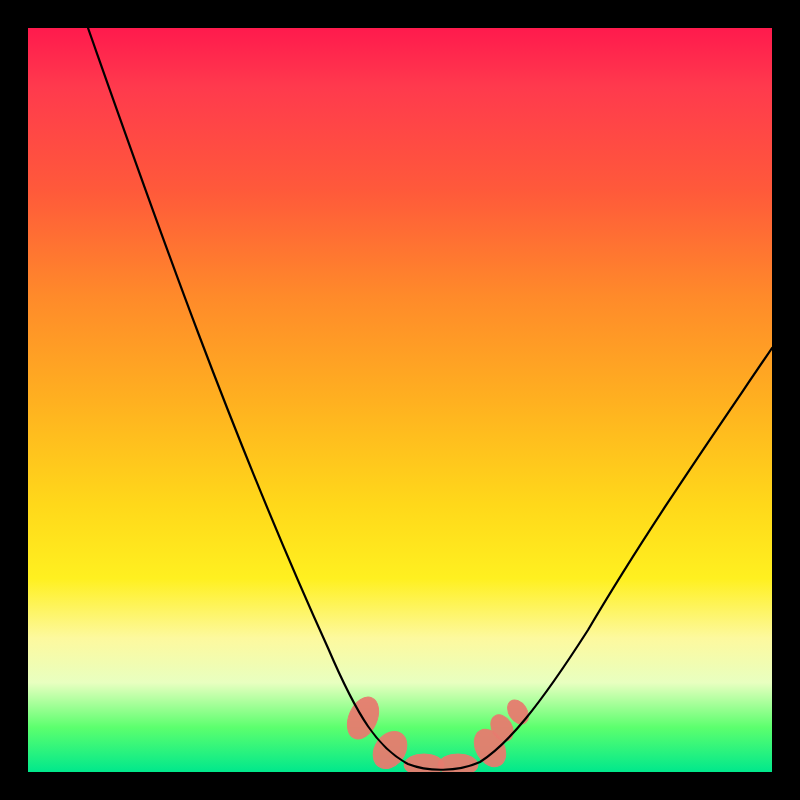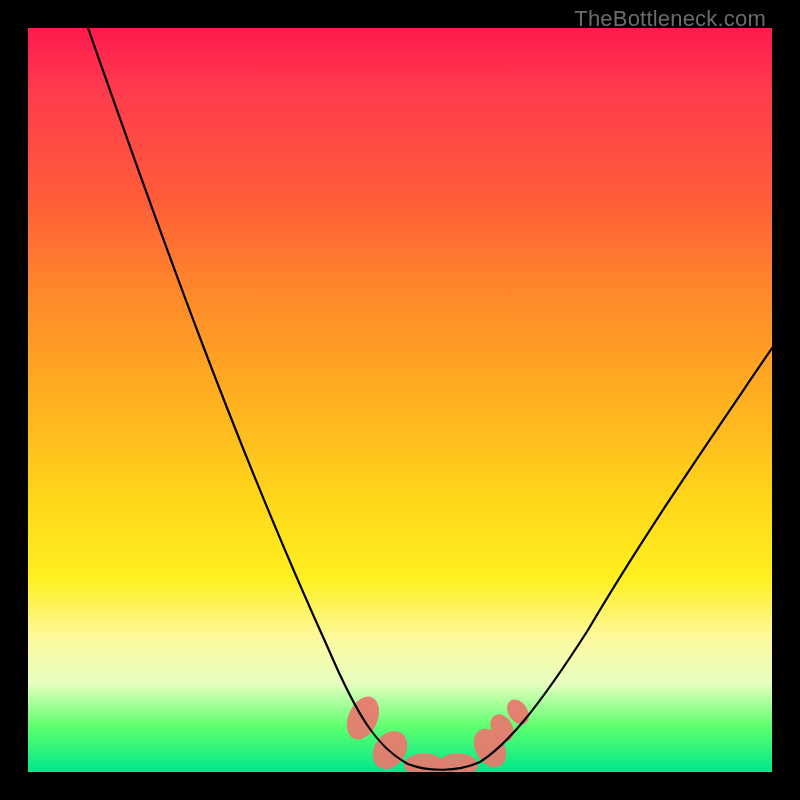--- a/index.html
+++ b/index.html
@@ -92,14 +92,13 @@
       <path class="curve" d="M 60 0
                C 120 170, 200 400, 300 620
                C 330 690, 350 720, 380 736
                C 400 744, 430 744, 452 734
                C 480 716, 510 680, 560 602
                C 620 500, 690 400, 744 320"></path>
     </svg>
 
   </div>
 
-  <div class="watermark">TheBottleneck.com</div>
 </div>
 
 </body></html>

